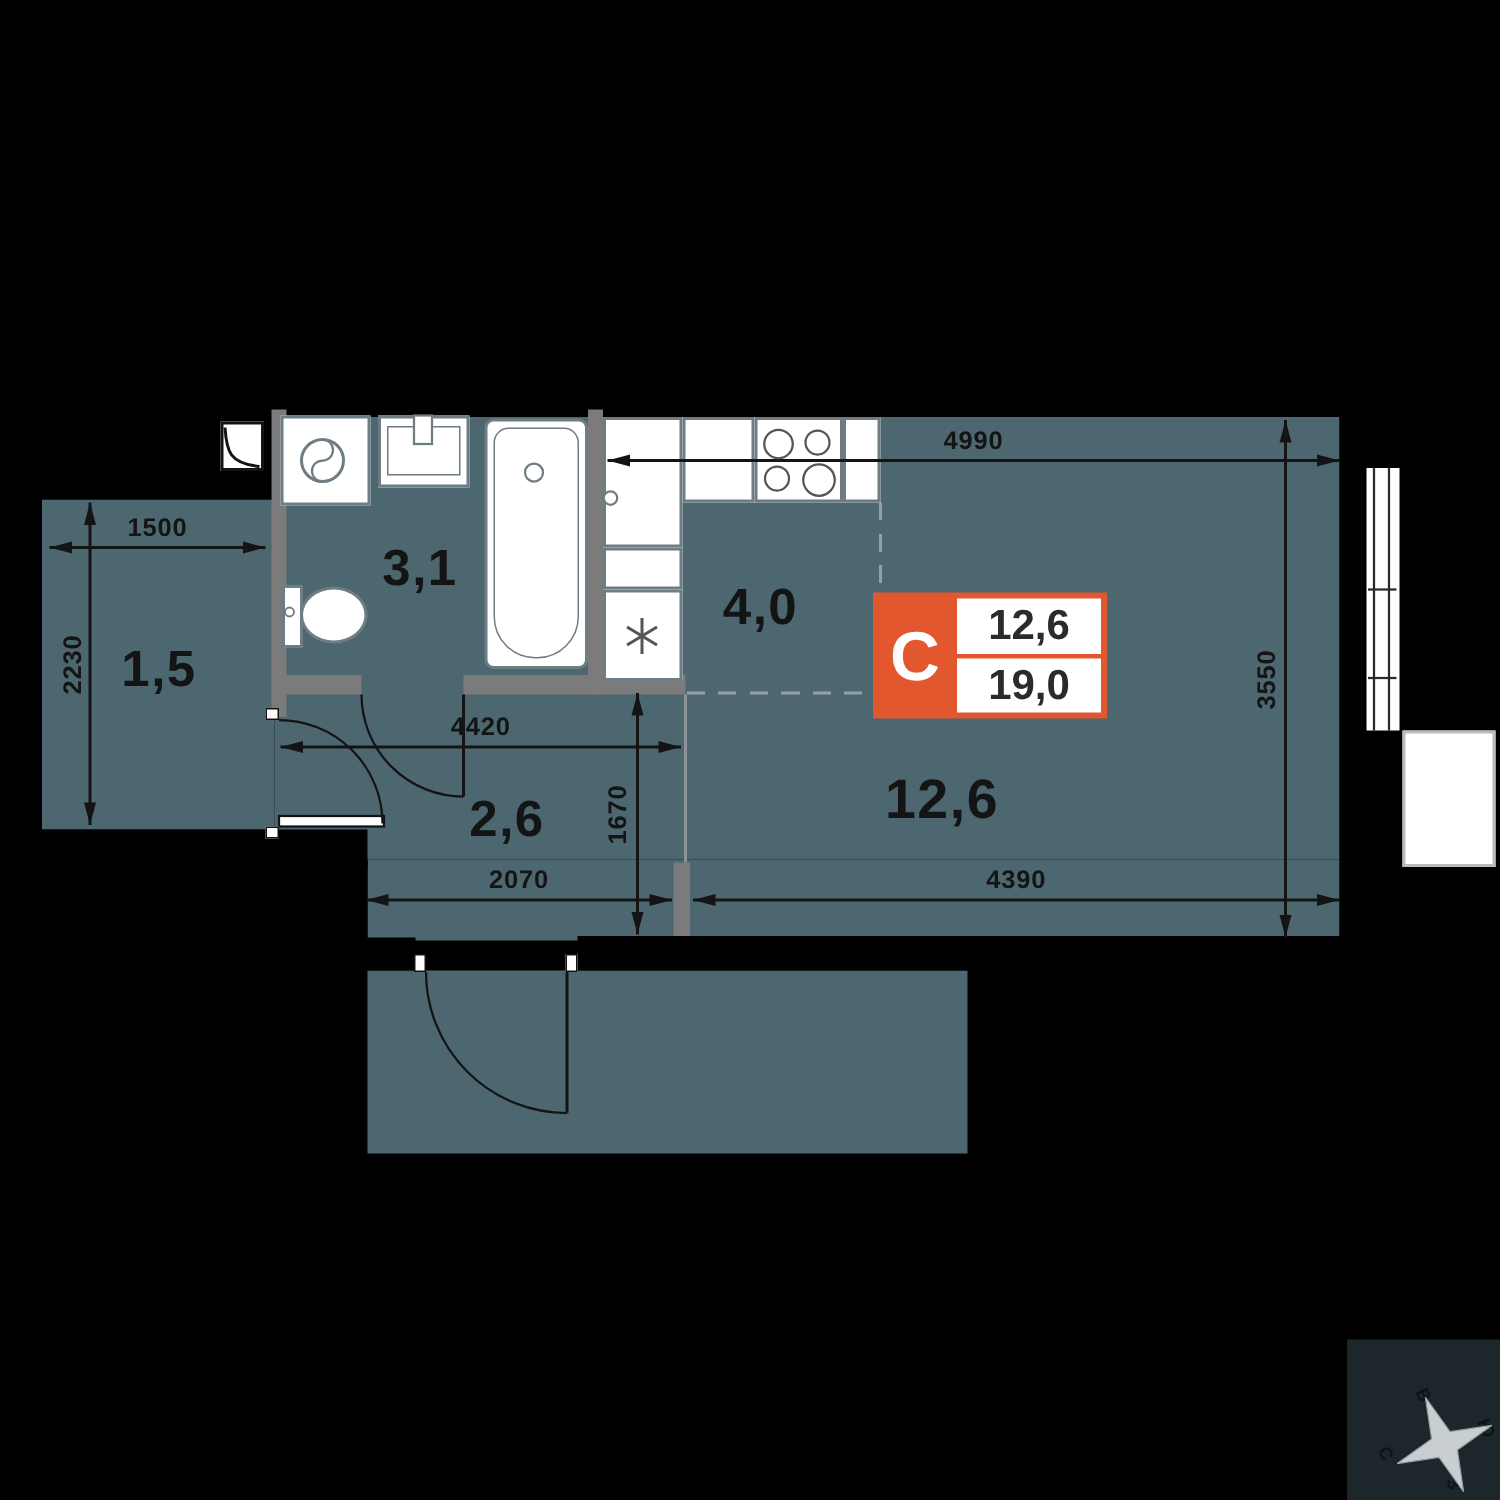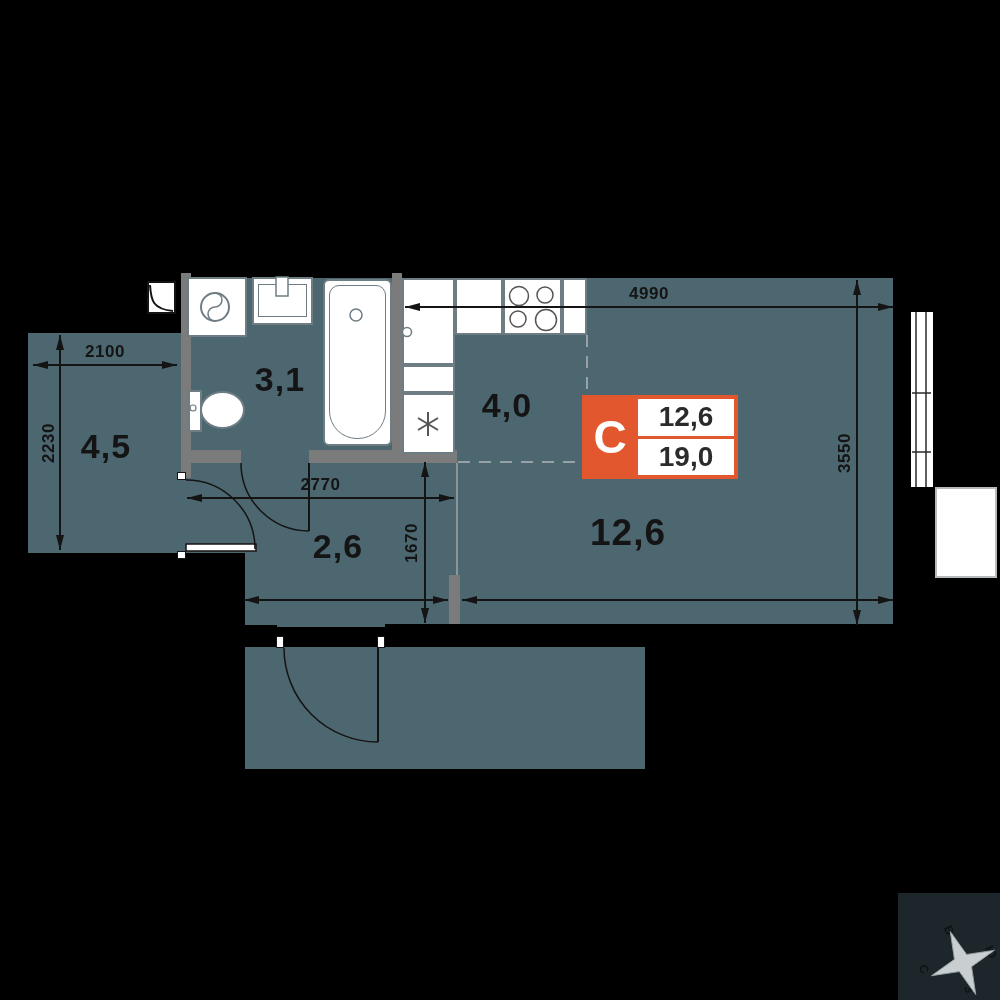--- a/index.html
+++ b/index.html
@@ -137,46 +137,48 @@
   <div class="dim" style="left:405px;top:284px;width:488px;text-align:center;">4990</div>
 
   <div class="vline" style="left:856px;top:280px;height:345px;"></div>
   <div class="ah ah-u" style="left:853px;top:280px;"></div>
   <div class="ah ah-d" style="left:853px;top:610px;"></div>
   <div class="dim rot" style="left:805px;top:443px;width:80px;">3550</div>
 
   <div class="hline" style="left:33px;top:364px;width:144px;"></div>
   <div class="ah ah-l" style="left:33px;top:361px;"></div>
   <div class="ah ah-r" style="left:162px;top:361px;"></div>
-  <div class="dim" style="left:33px;top:342px;width:144px;">2100</div>
+  <div class="dim" style="left:33px;top:342px;width:144px;">1500</div>
 
   <div class="vline" style="left:59px;top:335px;height:215px;"></div>
   <div class="ah ah-u" style="left:56px;top:335px;"></div>
   <div class="ah ah-d" style="left:56px;top:535px;"></div>
   <div class="dim rot" style="left:9px;top:433px;width:80px;">2230</div>
 
   <div class="hline" style="left:187px;top:497px;width:267px;"></div>
   <div class="ah ah-l" style="left:187px;top:494px;"></div>
   <div class="ah ah-r" style="left:439px;top:494px;"></div>
-  <div class="dim" style="left:187px;top:475px;width:267px;">2770</div>
+  <div class="dim" style="left:187px;top:475px;width:267px;">4420</div>
 
   <div class="vline" style="left:424px;top:462px;height:161px;"></div>
   <div class="ah ah-u" style="left:421px;top:462px;"></div>
   <div class="ah ah-d" style="left:421px;top:608px;"></div>
   <div class="dim rot" style="left:372px;top:533px;width:80px;">1670</div>
 
   <div class="hline" style="left:244px;top:599px;width:204px;"></div>
   <div class="ah ah-l" style="left:244px;top:596px;"></div>
   <div class="ah ah-r" style="left:433px;top:596px;"></div>
+  <div class="dim" style="left:244px;top:577px;width:204px;">2070</div>
 
   <div class="hline" style="left:462px;top:599px;width:431px;"></div>
   <div class="ah ah-l" style="left:462px;top:596px;"></div>
   <div class="ah ah-r" style="left:878px;top:596px;"></div>
-
-  <div class="room-label" style="left:66px;top:427px;width:80px;">4,5</div>
+  <div class="dim" style="left:462px;top:577px;width:431px;">4390</div>
+
+  <div class="room-label" style="left:66px;top:427px;width:80px;">1,5</div>
   <div class="room-label" style="left:240px;top:360px;width:80px;">3,1</div>
   <div class="room-label" style="left:467px;top:386px;width:80px;">4,0</div>
   <div class="room-label" style="left:298px;top:527px;width:80px;">2,6</div>
   <div class="room-label" style="left:568px;top:512px;width:120px;font-size:37px;">12,6</div>
 
   <div class="badge">
     <div class="badge-letter">С</div>
     <div class="badge-col">
       <div class="badge-row">12,6</div>
       <div class="badge-row">19,0</div>

